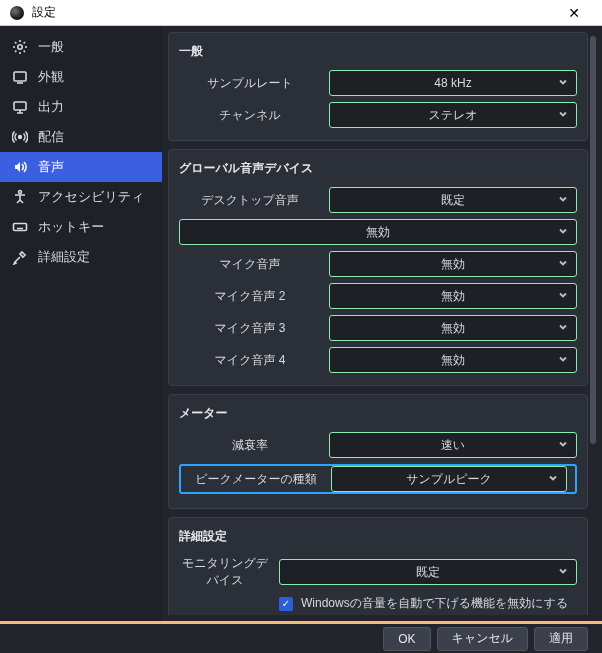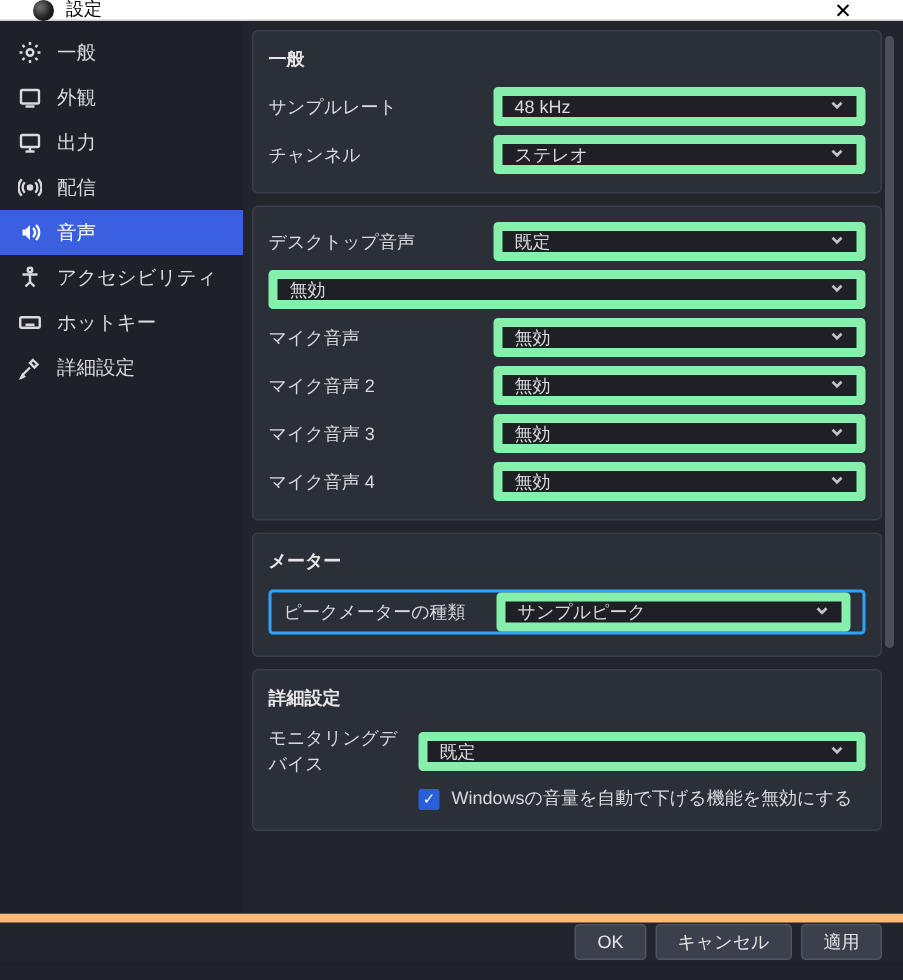--- a/index.html
+++ b/index.html
@@ -6,26 +6,26 @@
 body {
   font-family: "Meiryo", "Yu Gothic", sans-serif;
   font-size: 12px;
   background: #1f2229;
   color: #d8dadd;
   width: 602px;
   height: 653px;
   overflow: hidden;
 }
 .titlebar {
-  height: 14px;
+  height: 26px;
   background: #fff;
   color: #000;
   display: flex;
   align-items: center;
-  padding: 0 22px;
+  padding: 0 10px;
   border-bottom: 1px solid #ccc;
 }
 .titlebar .logo {
   width: 14px; height: 14px;
   border-radius: 50%;
   background: radial-gradient(circle at 35% 35%, #666 10%, #222 55%, #000 100%);
   margin-right: 8px;
 }
 .titlebar .title { flex: 1; font-size: 12px; }
 .titlebar .close {
@@ -79,37 +79,38 @@
   color: #e6e6e8;
 }
 .row {
   display: flex;
   align-items: center;
   margin-bottom: 6px;
 }
 .row:last-child { margin-bottom: 0; }
 .row-label {
   width: 150px;
-  text-align: left;
+  text-align: center;
   padding-right: 8px;
   font-size: 12px;
   color: #d8dadd;
 }
 .row-field { flex: 1; }
 .select {
   background: #1e2026;
-  border: 6px solid #86efac;
+  border: 1px solid #86efac;
   border-radius: 3px;
   height: 26px;
   display: flex;
   align-items: center;
   padding: 0 8px;
   color: #d8dadd;
   position: relative;
   font-size: 12px;
+  justify-content: center;
 }
 .select .caret {
   position: absolute;
   right: 8px;
   pointer-events: none;
 }
 .caret svg { stroke: #bfc2c9; fill: none; stroke-width: 1.8; }
 .highlight-box {
   border: 2px solid #2ea3ff;
   border-radius: 3px;
@@ -145,21 +146,21 @@
   border-radius: 3px;
 }
 .footer {
   height: 32px;
   background: #22252c;
   display: flex;
   justify-content: flex-end;
   align-items: center;
   gap: 6px;
   padding: 0 14px;
-  border-top: 6px solid #fdba74;
+  border-top: 3px solid #fdba74;
   text-align: right;
 }
 .btn {
   background: #3b404c;
   border: 1px solid #4e5462;
   border-radius: 3px;
   color: #e6e6e8;
   height: 24px;
   padding: 0 14px;
   font-size: 12px;
@@ -273,20 +274,21 @@
               <span>ステレオ</span>
               <span class="caret"><svg width="10" height="10" viewBox="0 0 10 10">
                     <path d="M2 3.5l3 3 3-3"></path>
                   </svg></span>
             </div>
           </div>
         </div>
       </div>
 
       <div class="group">
+        <div class="group-title">グローバル音声デバイス</div>
         <div class="row">
           <div class="row-label">デスクトップ音声</div>
           <div class="row-field">
               <div class="select">
                 <span>既定</span>
                 <span class="caret"><svg width="10" height="10" viewBox="0 0 10 10">
                     <path d="M2 3.5l3 3 3-3"></path>
                   </svg></span>
               </div>
             </div>
@@ -342,20 +344,31 @@
                 <span class="caret"><svg width="10" height="10" viewBox="0 0 10 10">
                     <path d="M2 3.5l3 3 3-3"></path>
                   </svg></span>
               </div>
             </div>
         </div>
       </div>
 
       <div class="group">
         <div class="group-title">メーター</div>
+        <div class="row">
+          <div class="row-label">減衰率</div>
+          <div class="row-field">
+              <div class="select">
+                <span>速い</span>
+                <span class="caret"><svg width="10" height="10" viewBox="0 0 10 10">
+                    <path d="M2 3.5l3 3 3-3"></path>
+                  </svg></span>
+              </div>
+            </div>
+        </div>
         <div class="highlight-box">
           <div class="row" style="margin-bottom:0">
             <div class="row-label" style="width:142px">ピークメーターの種類</div>
             <div class="row-field">
                 <div class="select">
                   <span>サンプルピーク</span>
                   <span class="caret"><svg width="10" height="10" viewBox="0 0 10 10">
                       <path d="M2 3.5l3 3 3-3"></path>
                     </svg></span>
                 </div>

